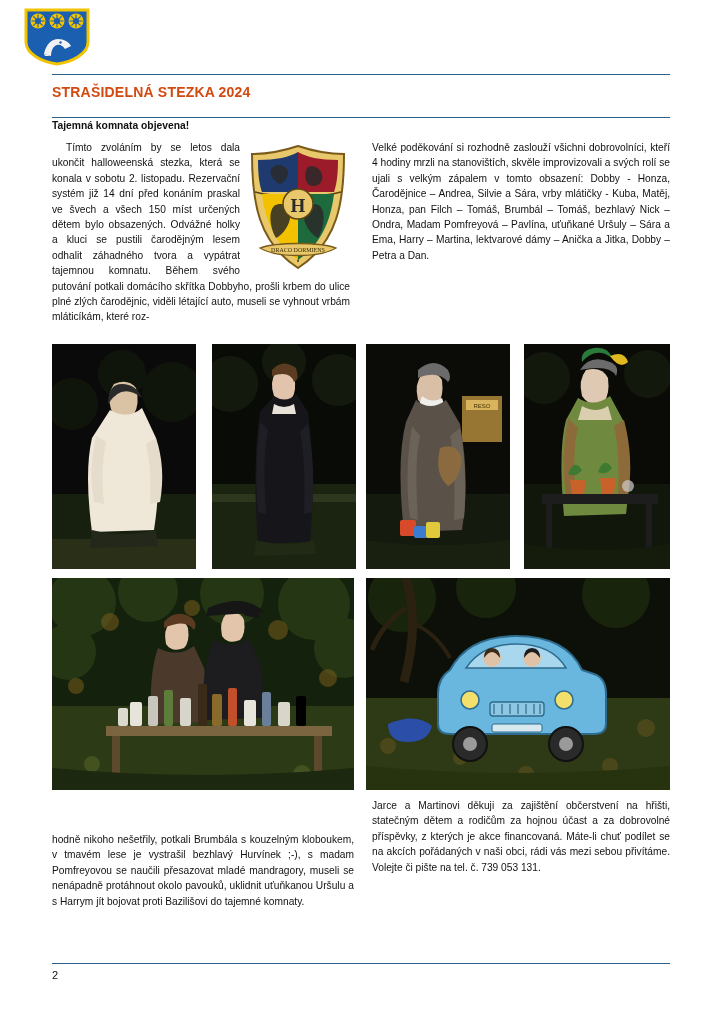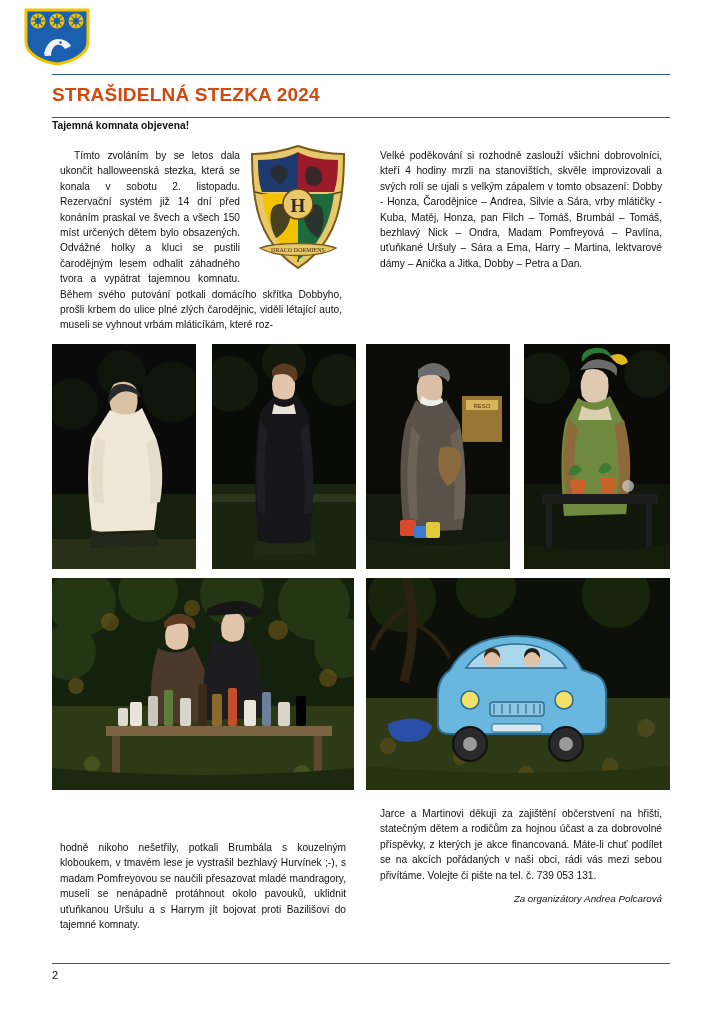--- a/index.html
+++ b/index.html
@@ -60,21 +60,21 @@
     width: 618px;
     height: 1px;
     background: #2e5f8a;
   }
 
   
   .article-title {
     position: absolute;
     left: 52px;
     top: 84px;
-    font-size: 19px;
+    font-size: 14px;
     font-weight: bold;
     letter-spacing: 0.2px;
     color: #d24a0f;
     font-family: "Liberation Sans", sans-serif;
   }
 
   .subtitle {
     position: absolute;
     left: 52px;
     top: 120px;
@@ -85,21 +85,21 @@
 
   
   .col {
     position: absolute;
     font-size: 10.2px;
     line-height: 15.4px;
     text-align: justify;
     color: #111;
   }
   .col p {
-    margin: 8px;
+    margin: 0;
     text-indent: 14px;
   }
   .col p.noindent { text-indent: 0; }
 
   .col-left-top {
     left: 52px;
     top: 140px;
     width: 298px;
   }
   .col-right-top {
@@ -424,19 +424,18 @@
       <path d="M0 188 q152 14 304 0 l0 24 -304 0 Z" fill="#27330f"></path>
     </svg>
   </div>
 
   <div class="col col-left-bot">
     <p class="noindent">hodně nikoho nešetřily, potkali Brumbála s kouzelným kloboukem, v tmavém lese je vystrašil bezhlavý Hurvínek ;-), s madam Pomfreyovou se naučili přesazovat mladé mandragory, museli se nenápadně protáhnout okolo pavouků, uklidnit uťuňkanou Uršulu a s Harrym jít bojovat proti Bazilišovi do tajemné komnaty.</p>
   </div>
 
   <div class="col col-right-bot">
     <p class="noindent">Jarce a Martinovi děkuji za zajištění občerstvení na hřišti, statečným dětem a rodičům za hojnou účast a za dobrovolné příspěvky, z kterých je akce financovaná. Máte-li chuť podílet se na akcích pořádaných v naši obci, rádi vás mezi sebou přivítáme. Volejte či pište na tel. č. 739 053 131.</p>
-    <p class="signature">Za organizátory Andrea Polcarová</p>
   </div>
 
   <div class="rule-bottom"></div>
   <div class="page-number">2</div>
 
 </div>
 
 </body></html>

